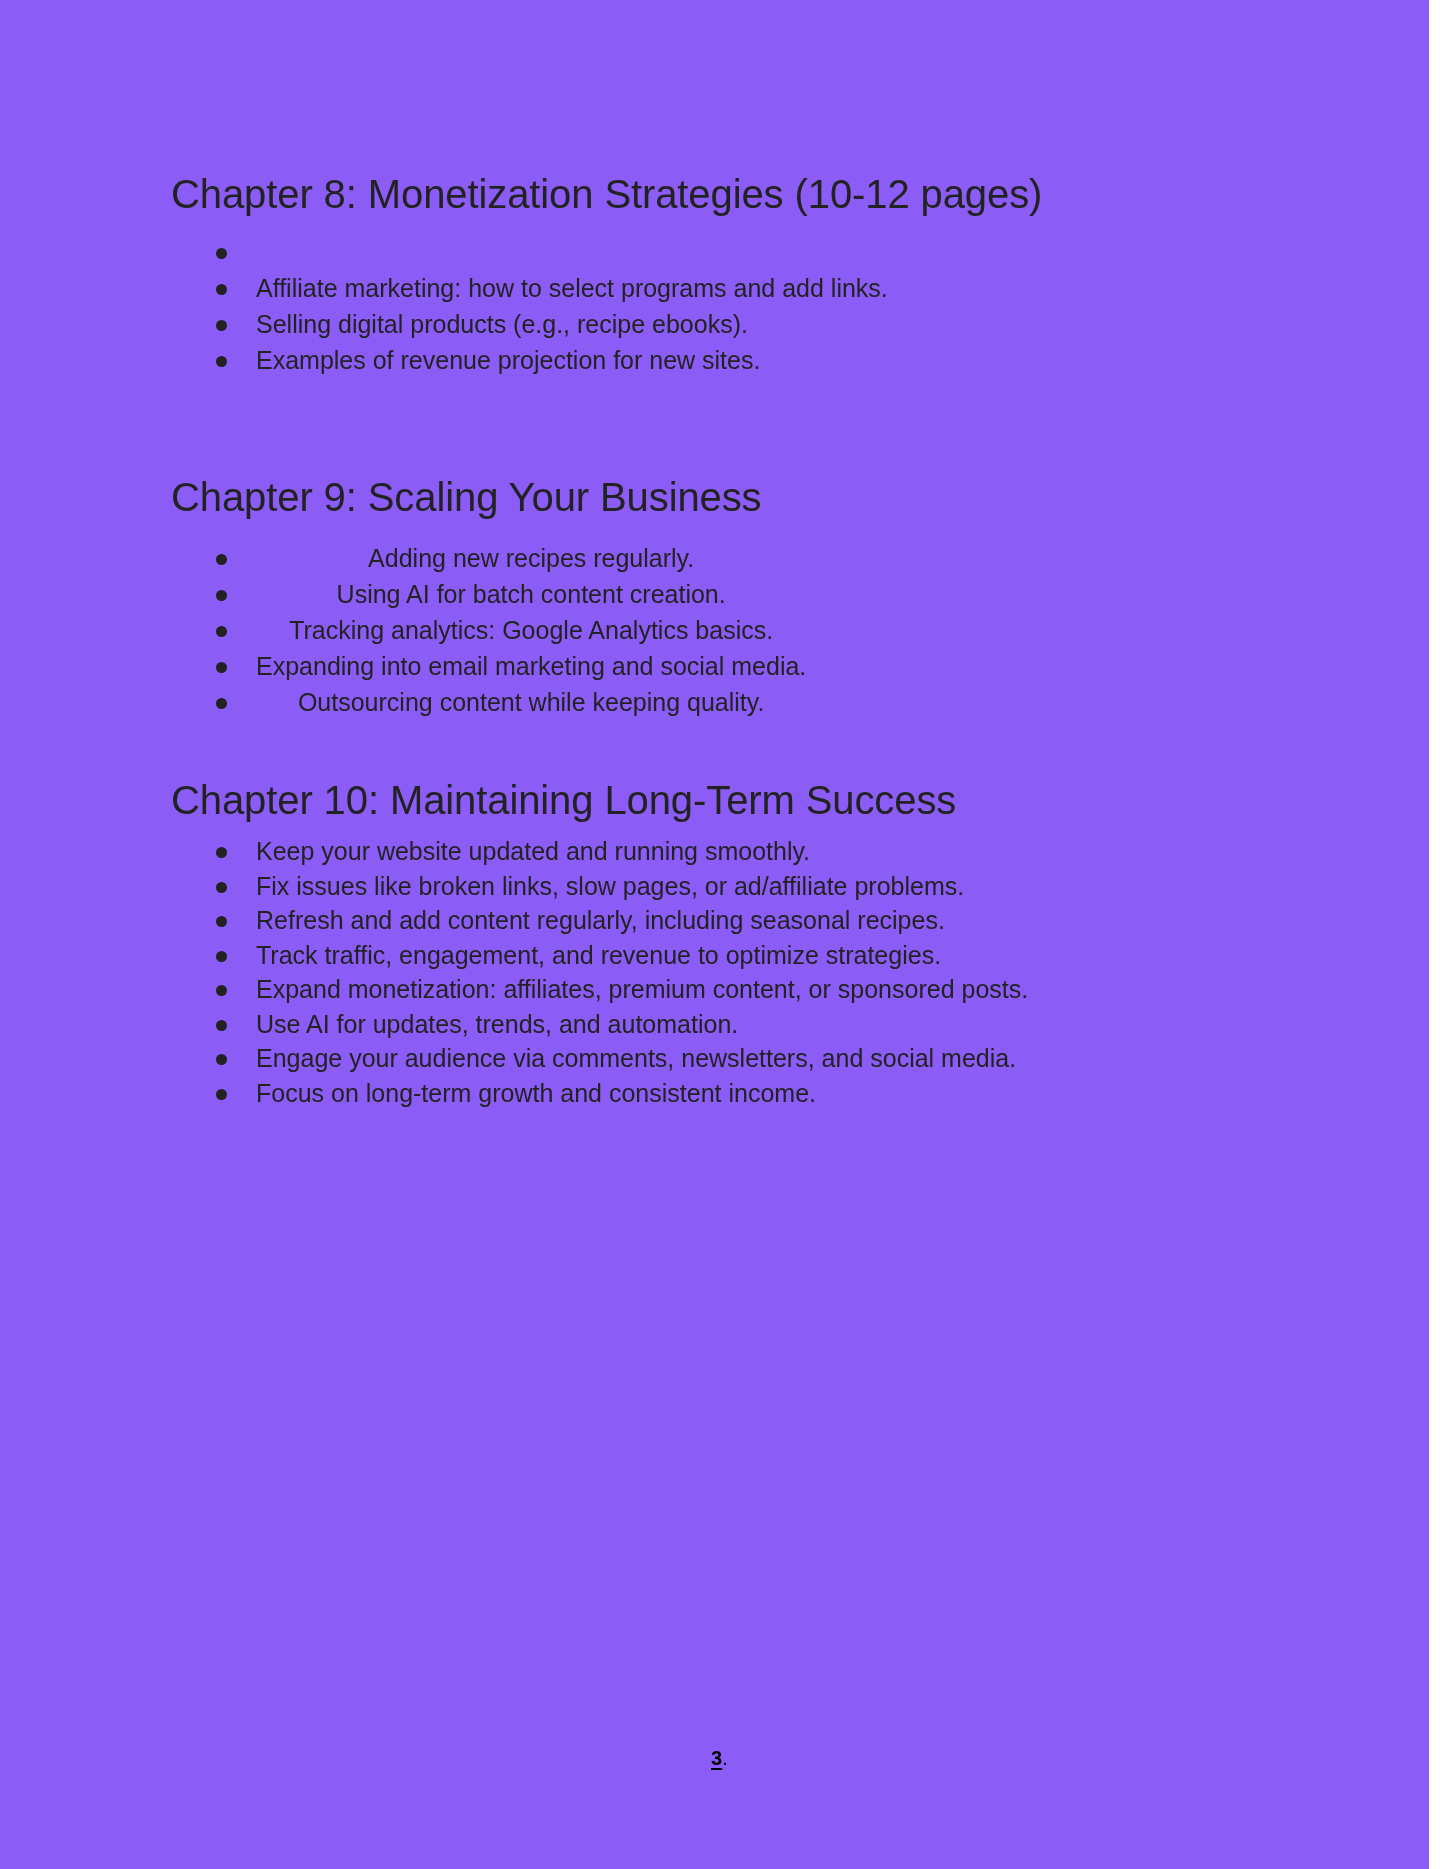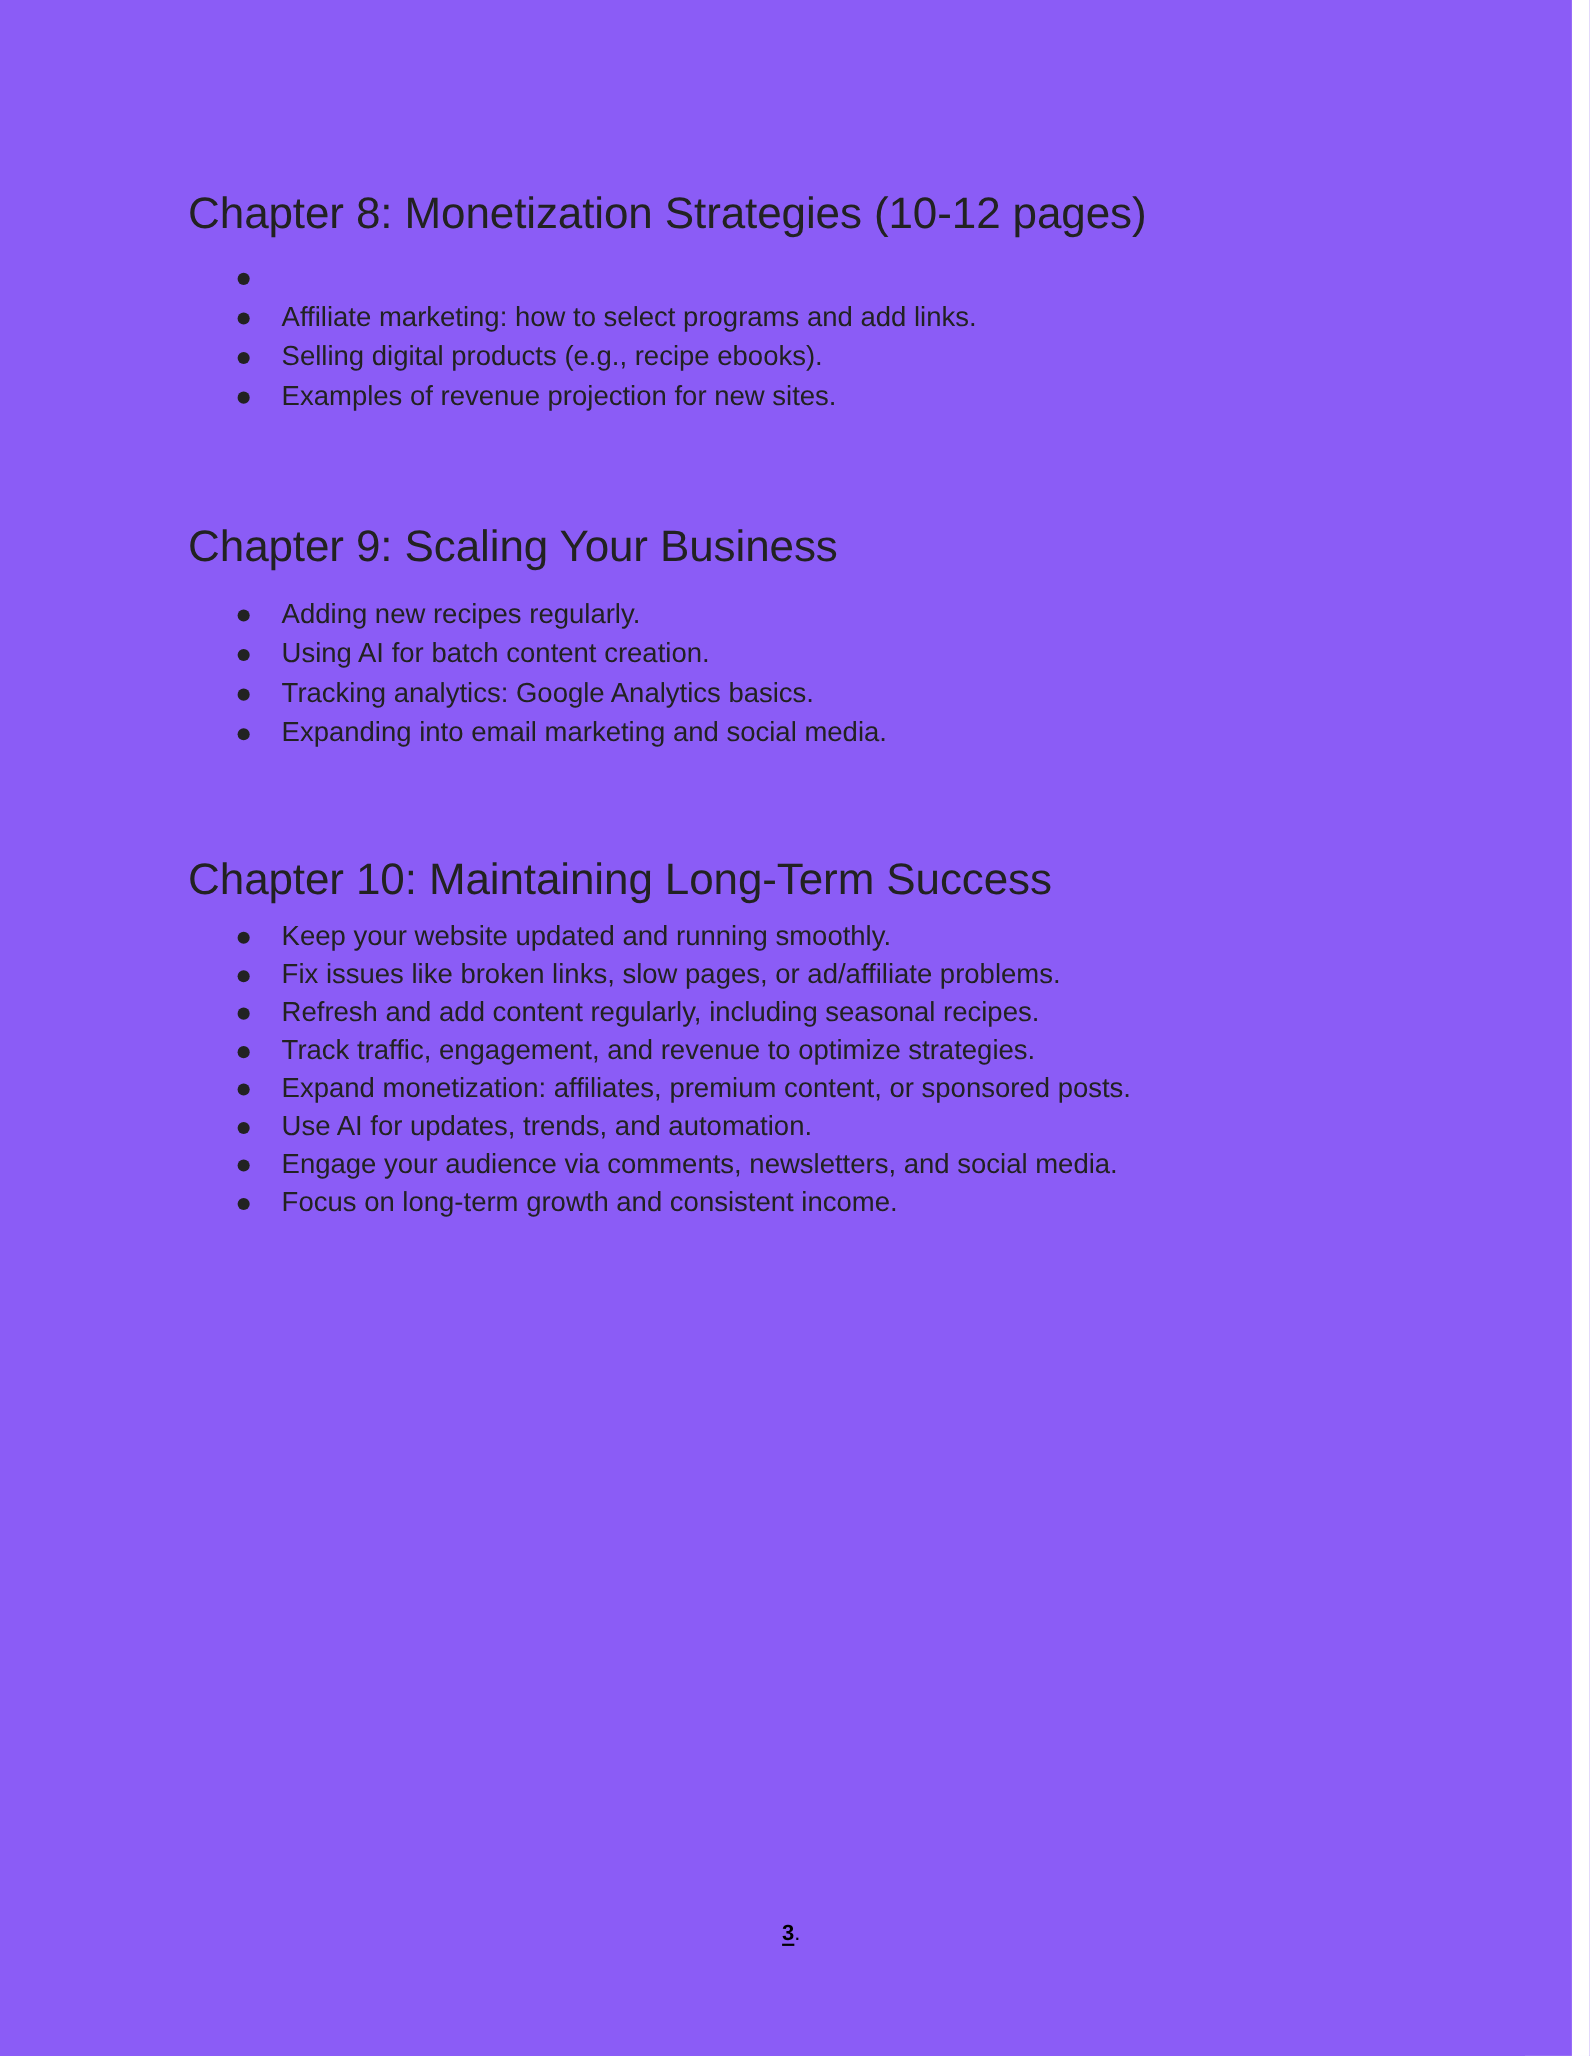--- a/index.html
+++ b/index.html
@@ -81,25 +81,26 @@
 
   <h2 class="chapter-heading" style="top:170px;">Chapter 8: Monetization Strategies (10-12 pages)</h2>
   <ul class="bullet-list l36" style="top:234px;">
     <li><span class="bullet-dot"></span></li>
     <li><span class="bullet-dot"></span><span>Affiliate marketing: how to select programs and add links.</span></li>
     <li><span class="bullet-dot"></span><span>Selling digital products (e.g., recipe ebooks).</span></li>
     <li><span class="bullet-dot"></span><span>Examples of revenue projection for new sites.</span></li>
   </ul>
 
   <h2 class="chapter-heading" style="top:473px;">Chapter 9: Scaling Your Business</h2>
-  <ul class="bullet-list l36" style="top:540px;">
+  <ul class="bullet-list l36" style="top:540px;text-align:center;">
     <li><span class="bullet-dot"></span><span>Adding new recipes regularly.</span></li>
     <li><span class="bullet-dot"></span><span>Using AI for batch content creation.</span></li>
     <li><span class="bullet-dot"></span><span>Tracking analytics: Google Analytics basics.</span></li>
     <li><span class="bullet-dot"></span><span>Expanding into email marketing and social media.</span></li>
+    <li><span class="bullet-dot"></span><span>Outsourcing content while keeping quality.</span></li>
   </ul>
 
   <h2 class="chapter-heading" style="top:776px;">Chapter 10: Maintaining Long-Term Success</h2>
   <ul class="bullet-list l345" style="top:834px;">
     <li><span class="bullet-dot"></span><span>Keep your website updated and running smoothly.</span></li>
     <li><span class="bullet-dot"></span><span>Fix issues like broken links, slow pages, or ad/affiliate problems.</span></li>
     <li><span class="bullet-dot"></span><span>Refresh and add content regularly, including seasonal recipes.</span></li>
     <li><span class="bullet-dot"></span><span>Track traffic, engagement, and revenue to optimize strategies.</span></li>
     <li><span class="bullet-dot"></span><span>Expand monetization: affiliates, premium content, or sponsored posts.</span></li>
     <li><span class="bullet-dot"></span><span>Use AI for updates, trends, and automation.</span></li>

